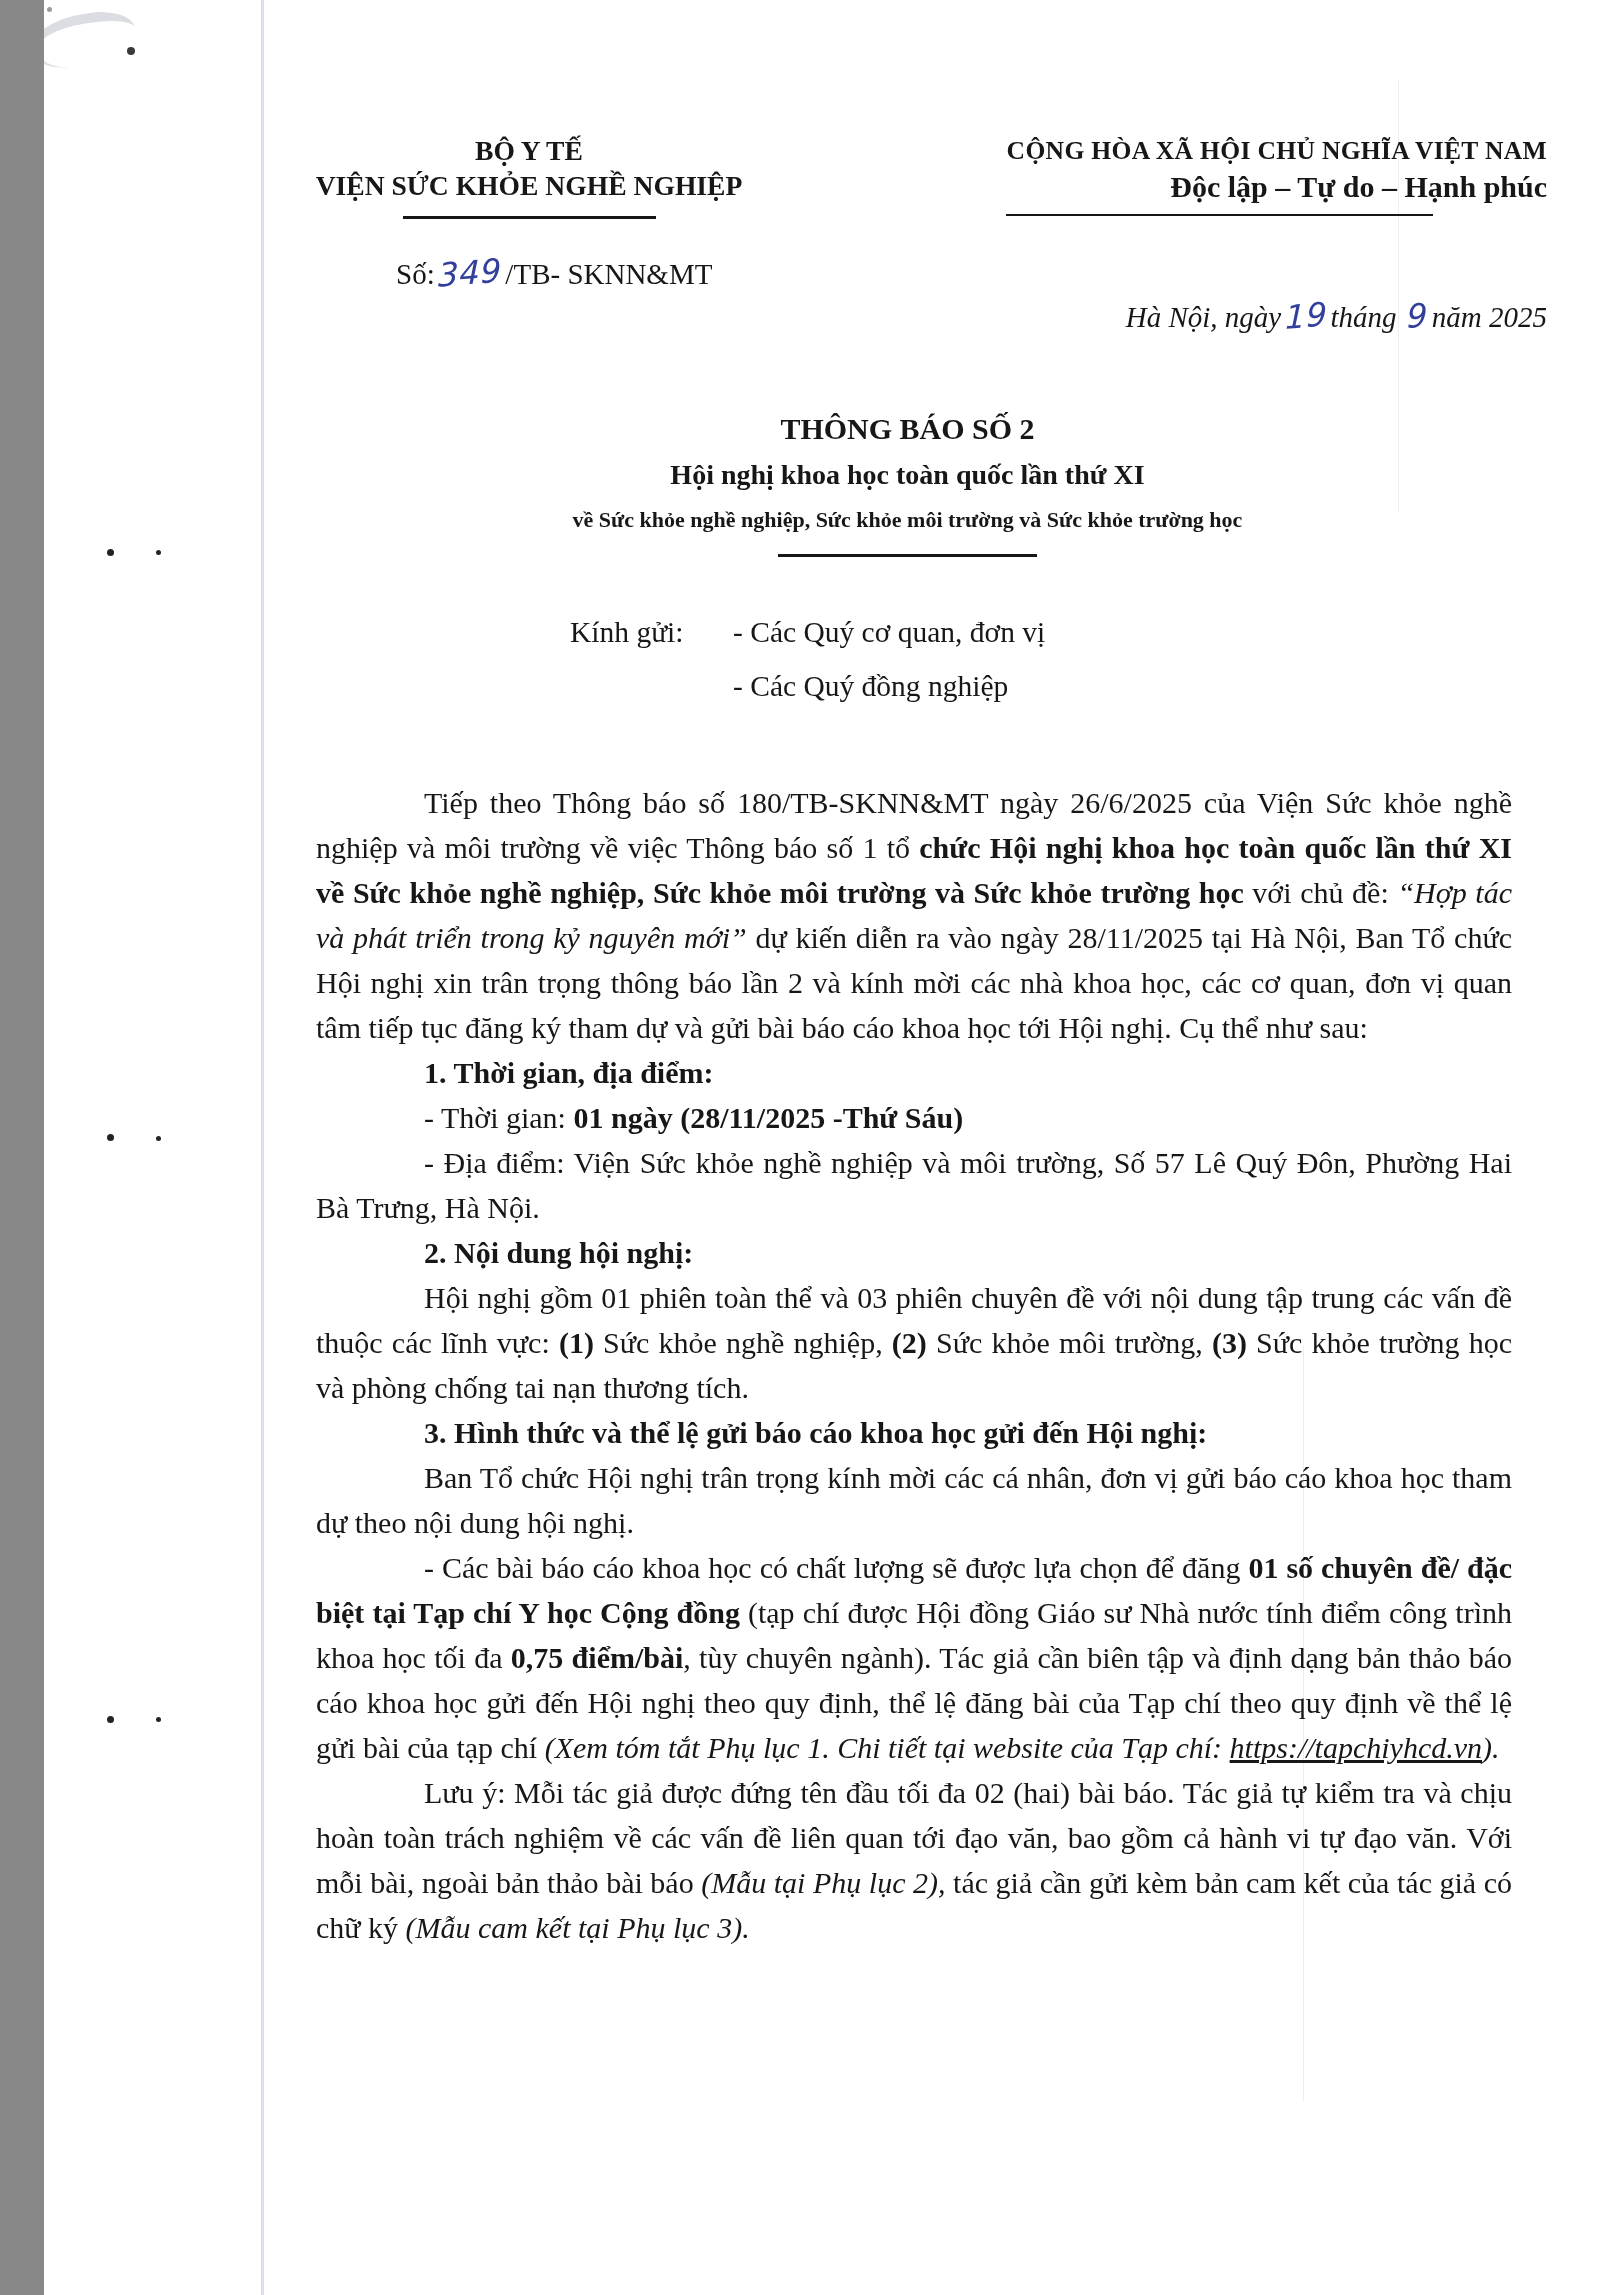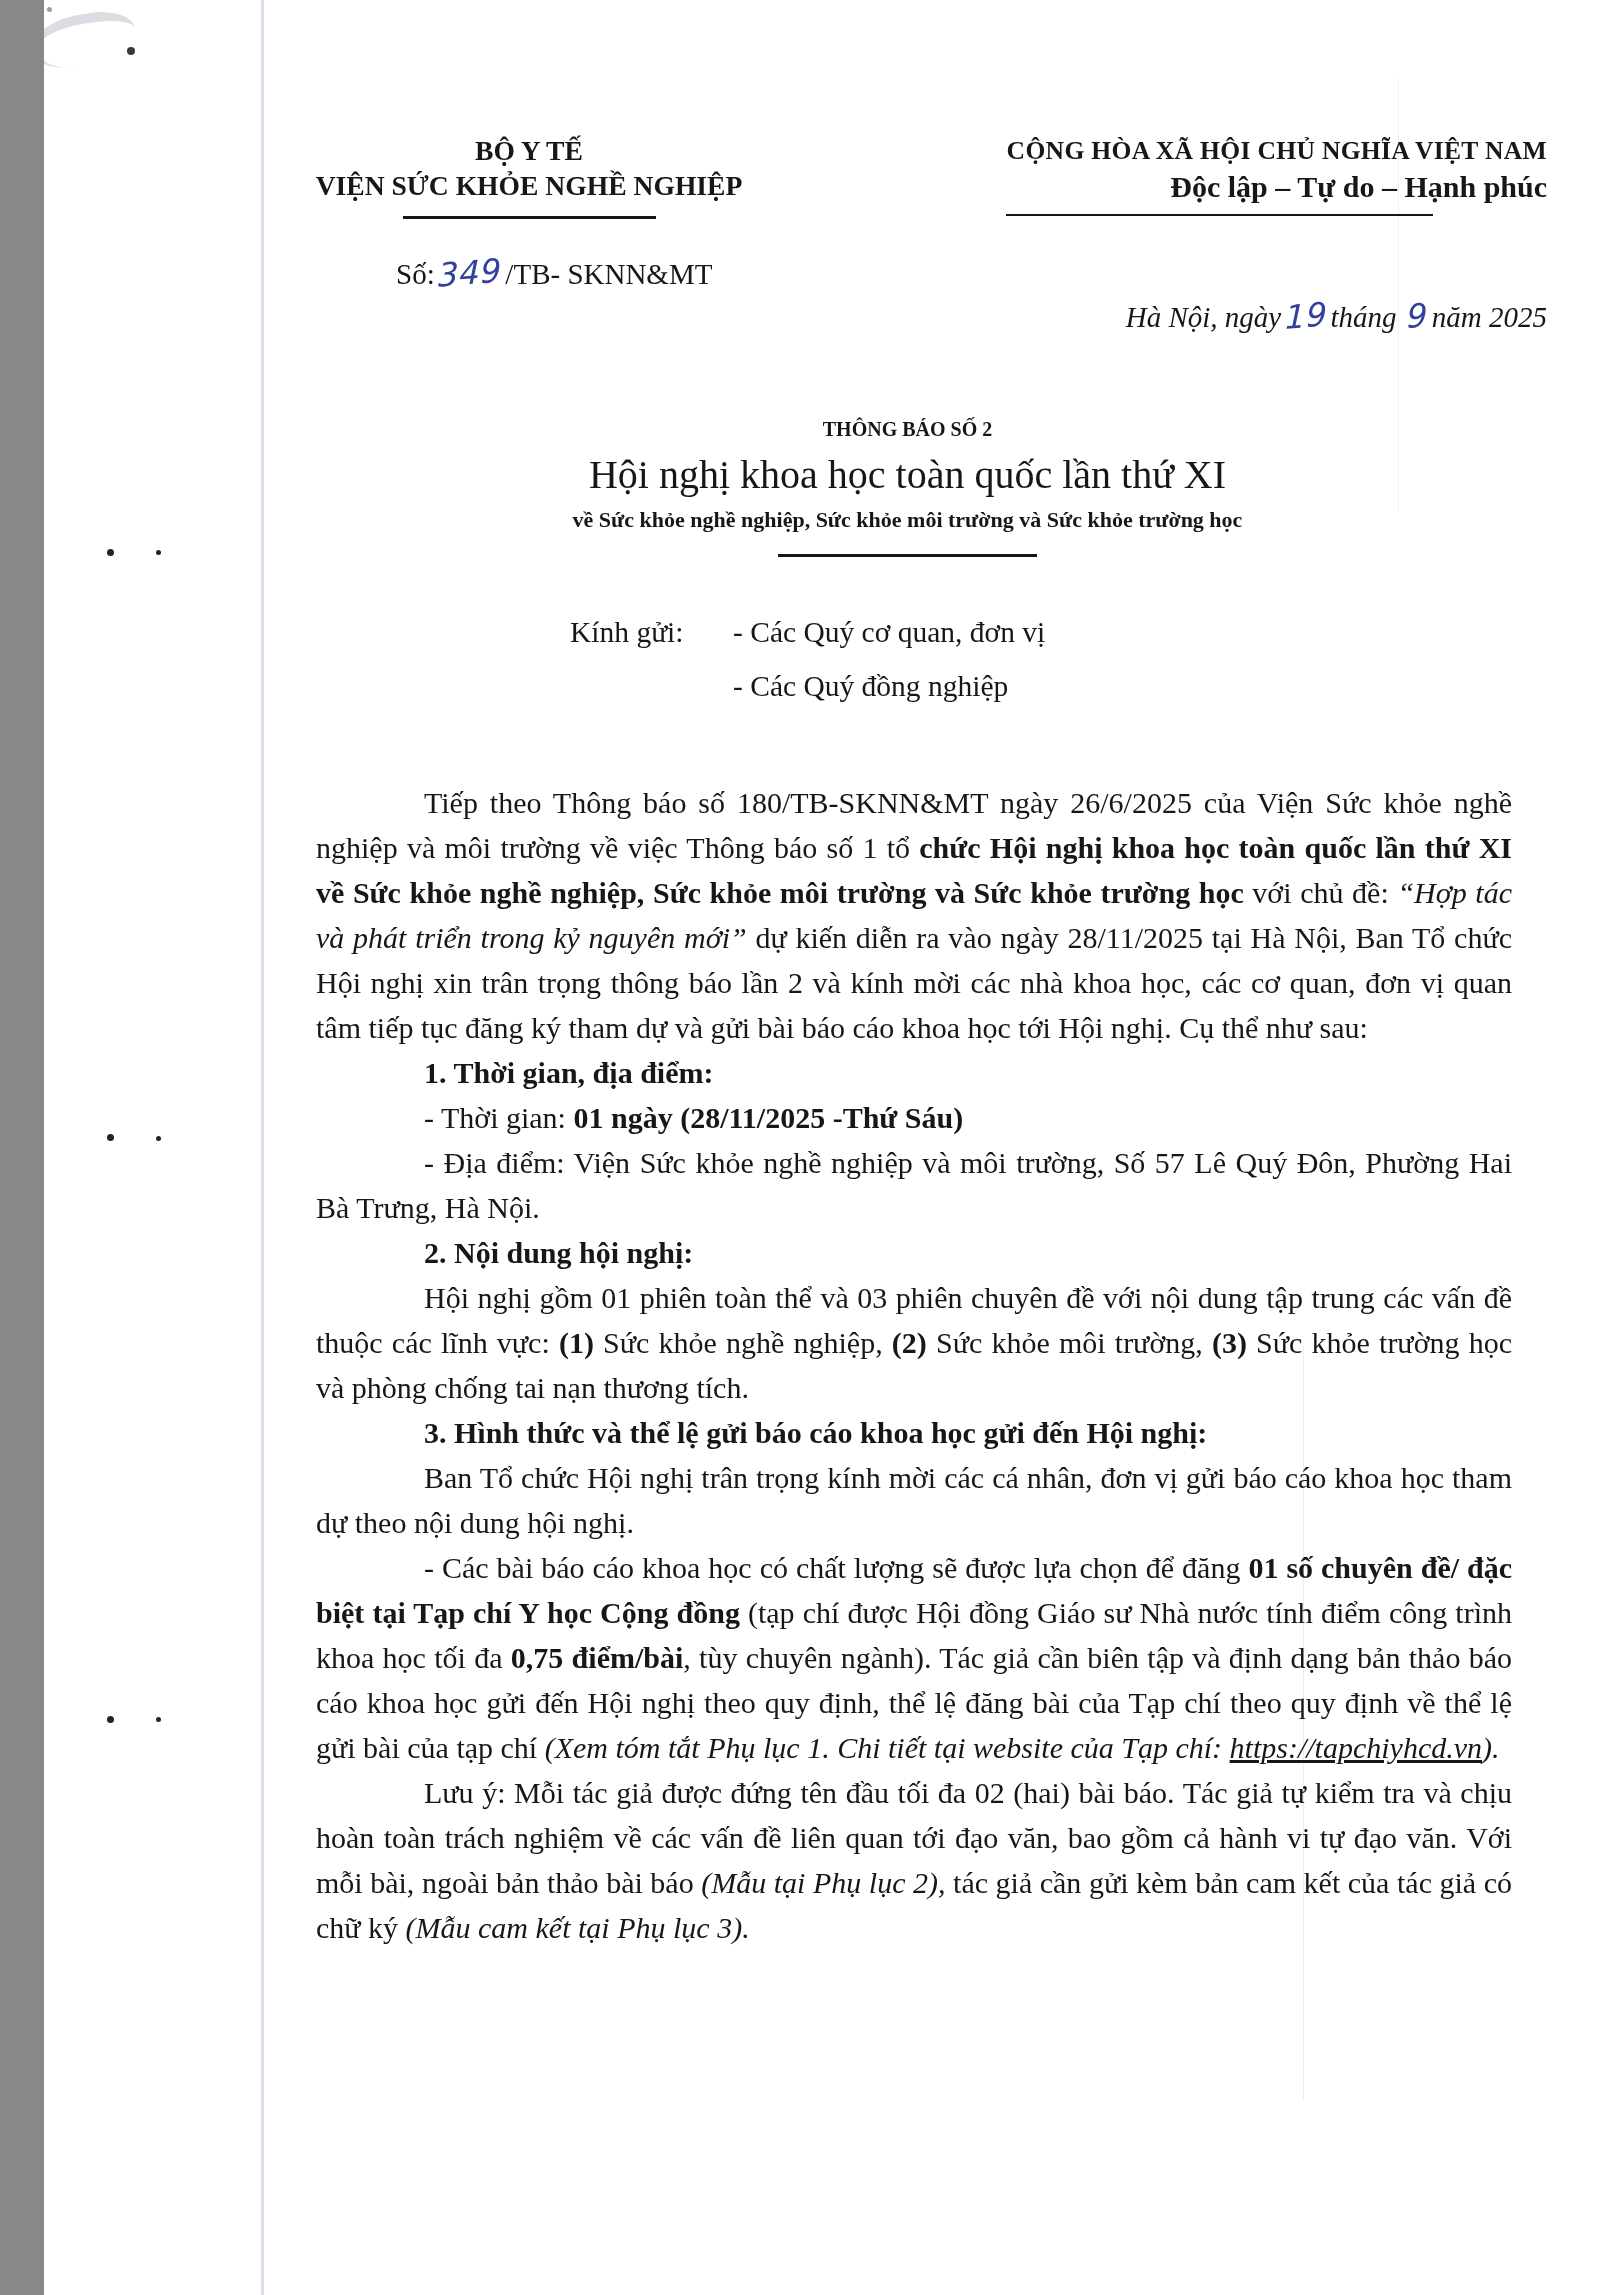--- a/index.html
+++ b/index.html
@@ -50,22 +50,22 @@
     color:#323f9b;
     font-size:1.12em;
     letter-spacing:0.7px;
     transform:rotate(-5deg) skewX(-6deg);
     margin:0 3.3px;
     line-height:1;
   }
 
   
   .title-block{position:absolute;top:406px;left:276px;width:1175px;text-align:center;}
-  .title-block .t1{font-weight:bold;font-size:20px;line-height:46px;}
-  .title-block .t2{font-weight:normal;font-size:40px;line-height:45px;}
+  .title-block .t1{font-weight:bold;font-size:30px;line-height:46px;}
+  .title-block .t2{font-weight:bold;font-size:28px;line-height:45px;}
   .title-block .t3{font-weight:bold;font-size:22px;line-height:46px;}
   .title-rule{width:259px;height:3.3px;background:#161616;margin:10.5px auto 0;}
 
   
   .greeting{position:absolute;top:605px;left:526px;display:flex;font-size:29.5px;}
   .greeting .label{width:163px;line-height:54px;white-space:nowrap;}
   .greeting .items div{line-height:54px;white-space:nowrap;}
 
   
   .doc-body{position:absolute;top:780px;left:272px;width:1196px;}

